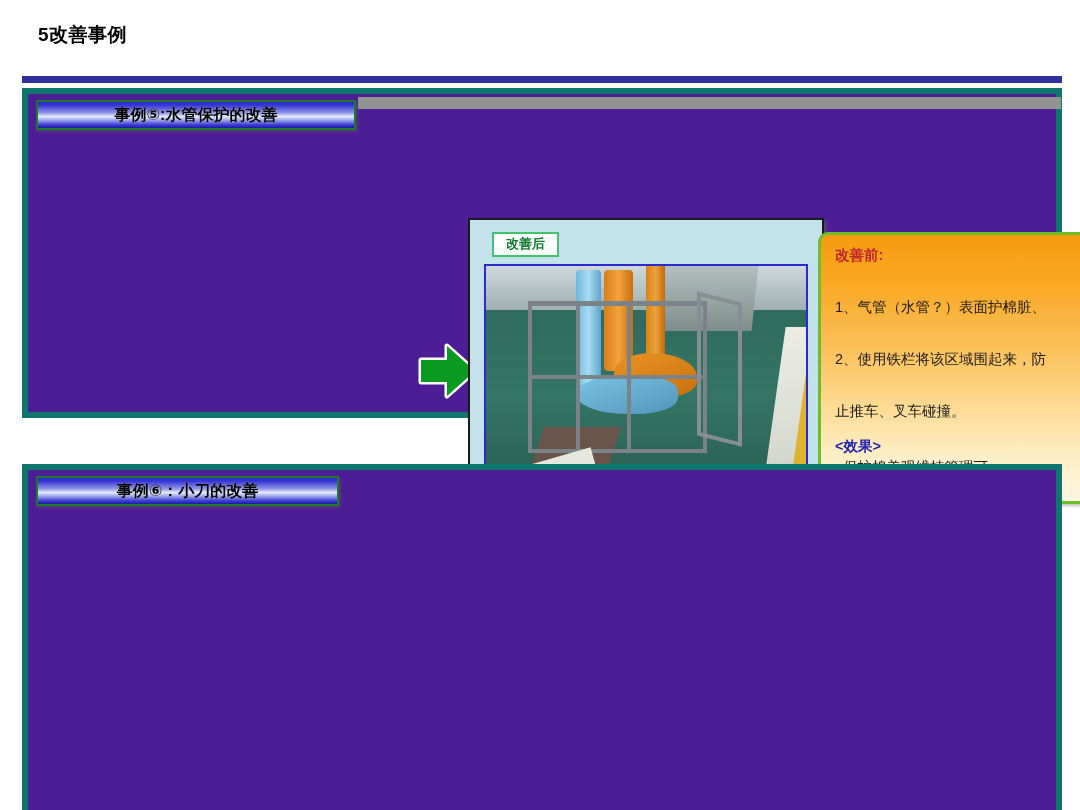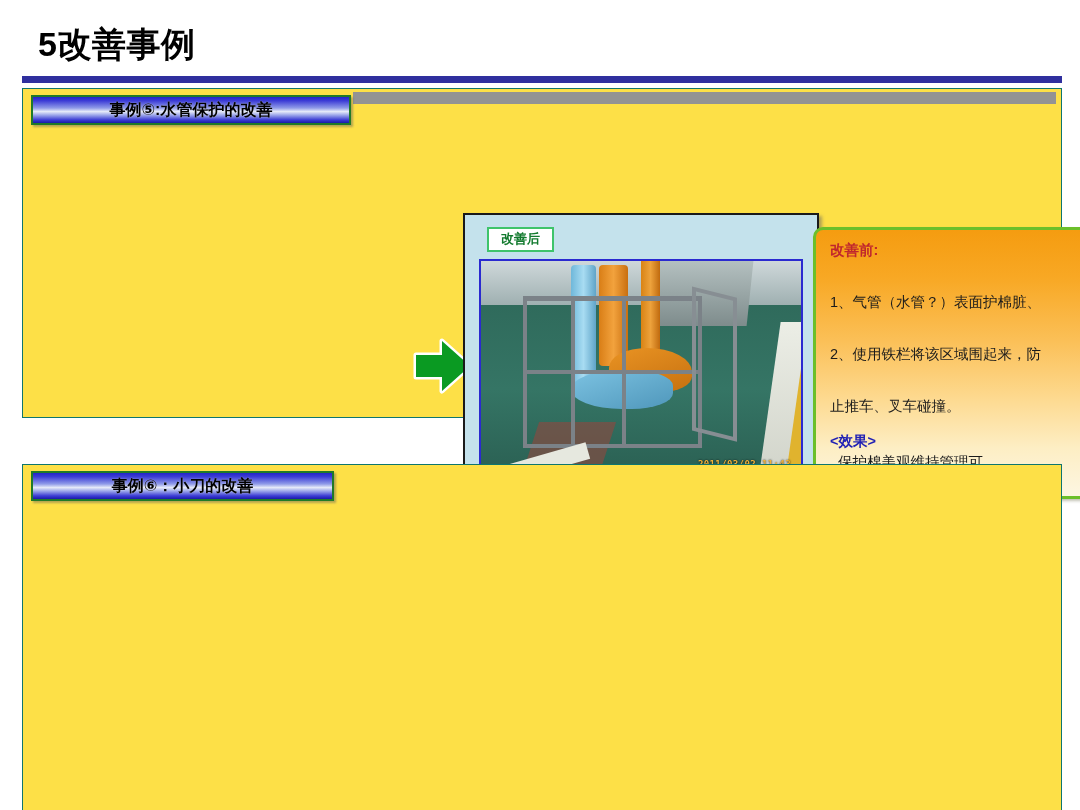--- a/index.html
+++ b/index.html
@@ -13,40 +13,40 @@
     font-family: "Liberation Sans", "DejaVu Sans", sans-serif;
     overflow: hidden;
     position: relative;
   }
 
   
   .slide-title {
     position: absolute;
     left: 38px;
     top: 22px;
-    font-size: 34px;
+    font-size: 19px;
     font-weight: bold;
     color: #000000;
     letter-spacing: 0.5px;
     white-space: nowrap;
   }
   .title-rule {
     position: absolute;
     left: 22px;
     top: 76px;
     width: 1040px;
     height: 7px;
     background: #2f2f9e;
   }
 
   
   .card {
     position: absolute;
-    background: #fde047;
-    border: 1px solid #0f766e;
+    background: #4c1d95;
+    border: 6px solid #0f766e;
     box-sizing: border-box;
   }
   #card-1 { left: 22px; top: 88px; width: 1040px; height: 330px; }
   #card-2 { left: 22px; top: 464px; width: 1040px; height: 352px; }
 
   .gray-bar {
     position: absolute;
     left: 330px;
     top: 3px;
     width: 703px;

